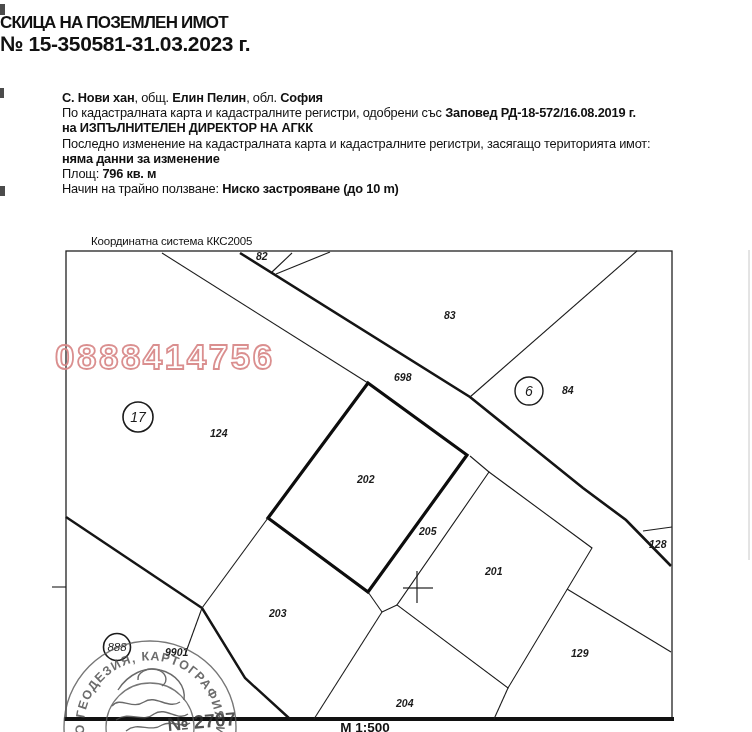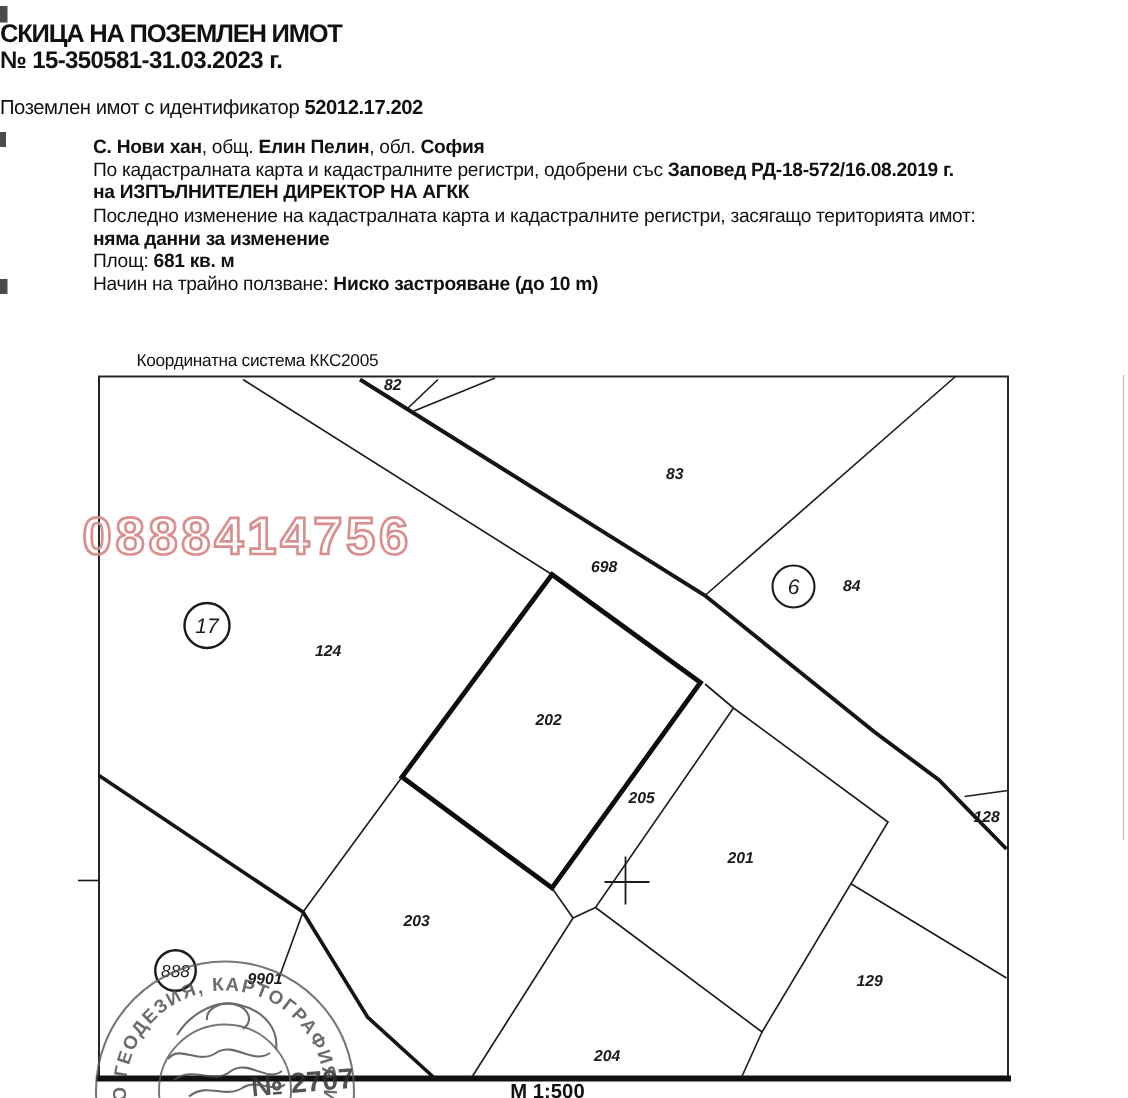--- a/index.html
+++ b/index.html
@@ -2,21 +2,21 @@
 <html><head>
 <meta charset="utf-8">
 <style>
   html,body{margin:0;padding:0;background:#fff;}
   .page{
     position:relative;width:752px;height:732px;background:#ffffff;
     overflow:hidden;
     font-family:"Liberation Sans",sans-serif;color:#111;
   }
   .t1{position:absolute;left:0;top:13px;width:738px;font-size:17px;font-weight:bold;letter-spacing:-0.8px;}
-  .t2{position:absolute;left:0;top:32px;width:738px;font-size:16px;font-weight:bold;letter-spacing:-0.4px;}
+  .t2{position:absolute;left:0;top:32px;width:738px;font-size:21px;font-weight:bold;letter-spacing:-0.4px;}
   .t3{position:absolute;left:0;top:64px;width:738px;font-size:13.5px;letter-spacing:-0.3px;}
   .t3 .b{font-weight:bold;}
   .info{position:absolute;left:62px;top:90px;width:660px;font-size:12.8px;line-height:15.2px;letter-spacing:-0.2px;}
   .info .b{font-weight:bold;text-align:center;}
   .coordsys{position:absolute;left:65px;top:235px;font-size:11.5px;letter-spacing:-0.2px;margin-left:26px;}
   .scalelbl{position:absolute;left:300px;top:720px;width:130px;text-align:center;font-size:13.5px;font-weight:bold;}
   svg.map{position:absolute;left:0;top:0;}
   .plbl{font-family:"Liberation Sans",sans-serif;font-style:italic;font-weight:bold;font-size:10.5px;fill:#1b1b1b;}
   .clbl{font-family:"Liberation Sans",sans-serif;font-style:italic;font-size:13px;fill:#1b1b1b;text-anchor:middle;}
   .thin{stroke:#1d1d1d;stroke-width:1.1;fill:none;}
@@ -31,29 +31,28 @@
   .arctext{font-family:"Liberation Sans",sans-serif;font-size:12.5px;font-weight:bold;letter-spacing:1.2px;fill:#4d4d4d;}
   .stampnum{font-family:"Liberation Sans",sans-serif;font-size:19px;font-weight:bold;fill:#2e2e2e;}
 </style>
 </head>
 <body>
 
 <div class="page">
 
   <div class="t1">СКИЦА НА ПОЗЕМЛЕН ИМОТ</div>
   <div class="t2">№ 15-350581-31.03.2023 г.</div>
-  <div class="t3"><span>Поземлен имот с идентификатор </span><span class="b">52012.17.202</span></div>
 
   <div class="info">
     <div><span class="b">С. Нови хан</span><span>, общ. </span><span class="b">Елин Пелин</span><span>, обл. </span><span class="b">София</span></div>
     <div><span>По кадастралната карта и кадастралните регистри, одобрени със </span><span class="b">Заповед РД-18-572/16.08.2019 г.</span></div>
     <div><span class="b">на ИЗПЪЛНИТЕЛЕН ДИРЕКТОР НА АГКК</span></div>
     <div><span>Последно изменение на кадастралната карта и кадастралните регистри, засягащо територията имот:</span></div>
     <div><span class="b">няма данни за изменение</span></div>
-    <div><span>Площ: </span><span class="b">681 кв. м</span></div>
+    <div><span>Площ: </span><span class="b">796 кв. м</span></div>
     <div><span>Начин на трайно ползване: </span><span class="b">Ниско застрояване (до 10 m)</span></div>
   </div>
 
   <div class="coordsys">Координатна система ККС2005</div>
 
   <svg class="map" width="752" height="732" viewBox="0 0 752 732">
 
     <g>
       <rect x="0" y="4" width="5" height="11" fill="#2b2b2b" opacity="0.85"></rect>
       <rect x="0" y="88" width="4" height="10" fill="#2b2b2b" opacity="0.85"></rect>

